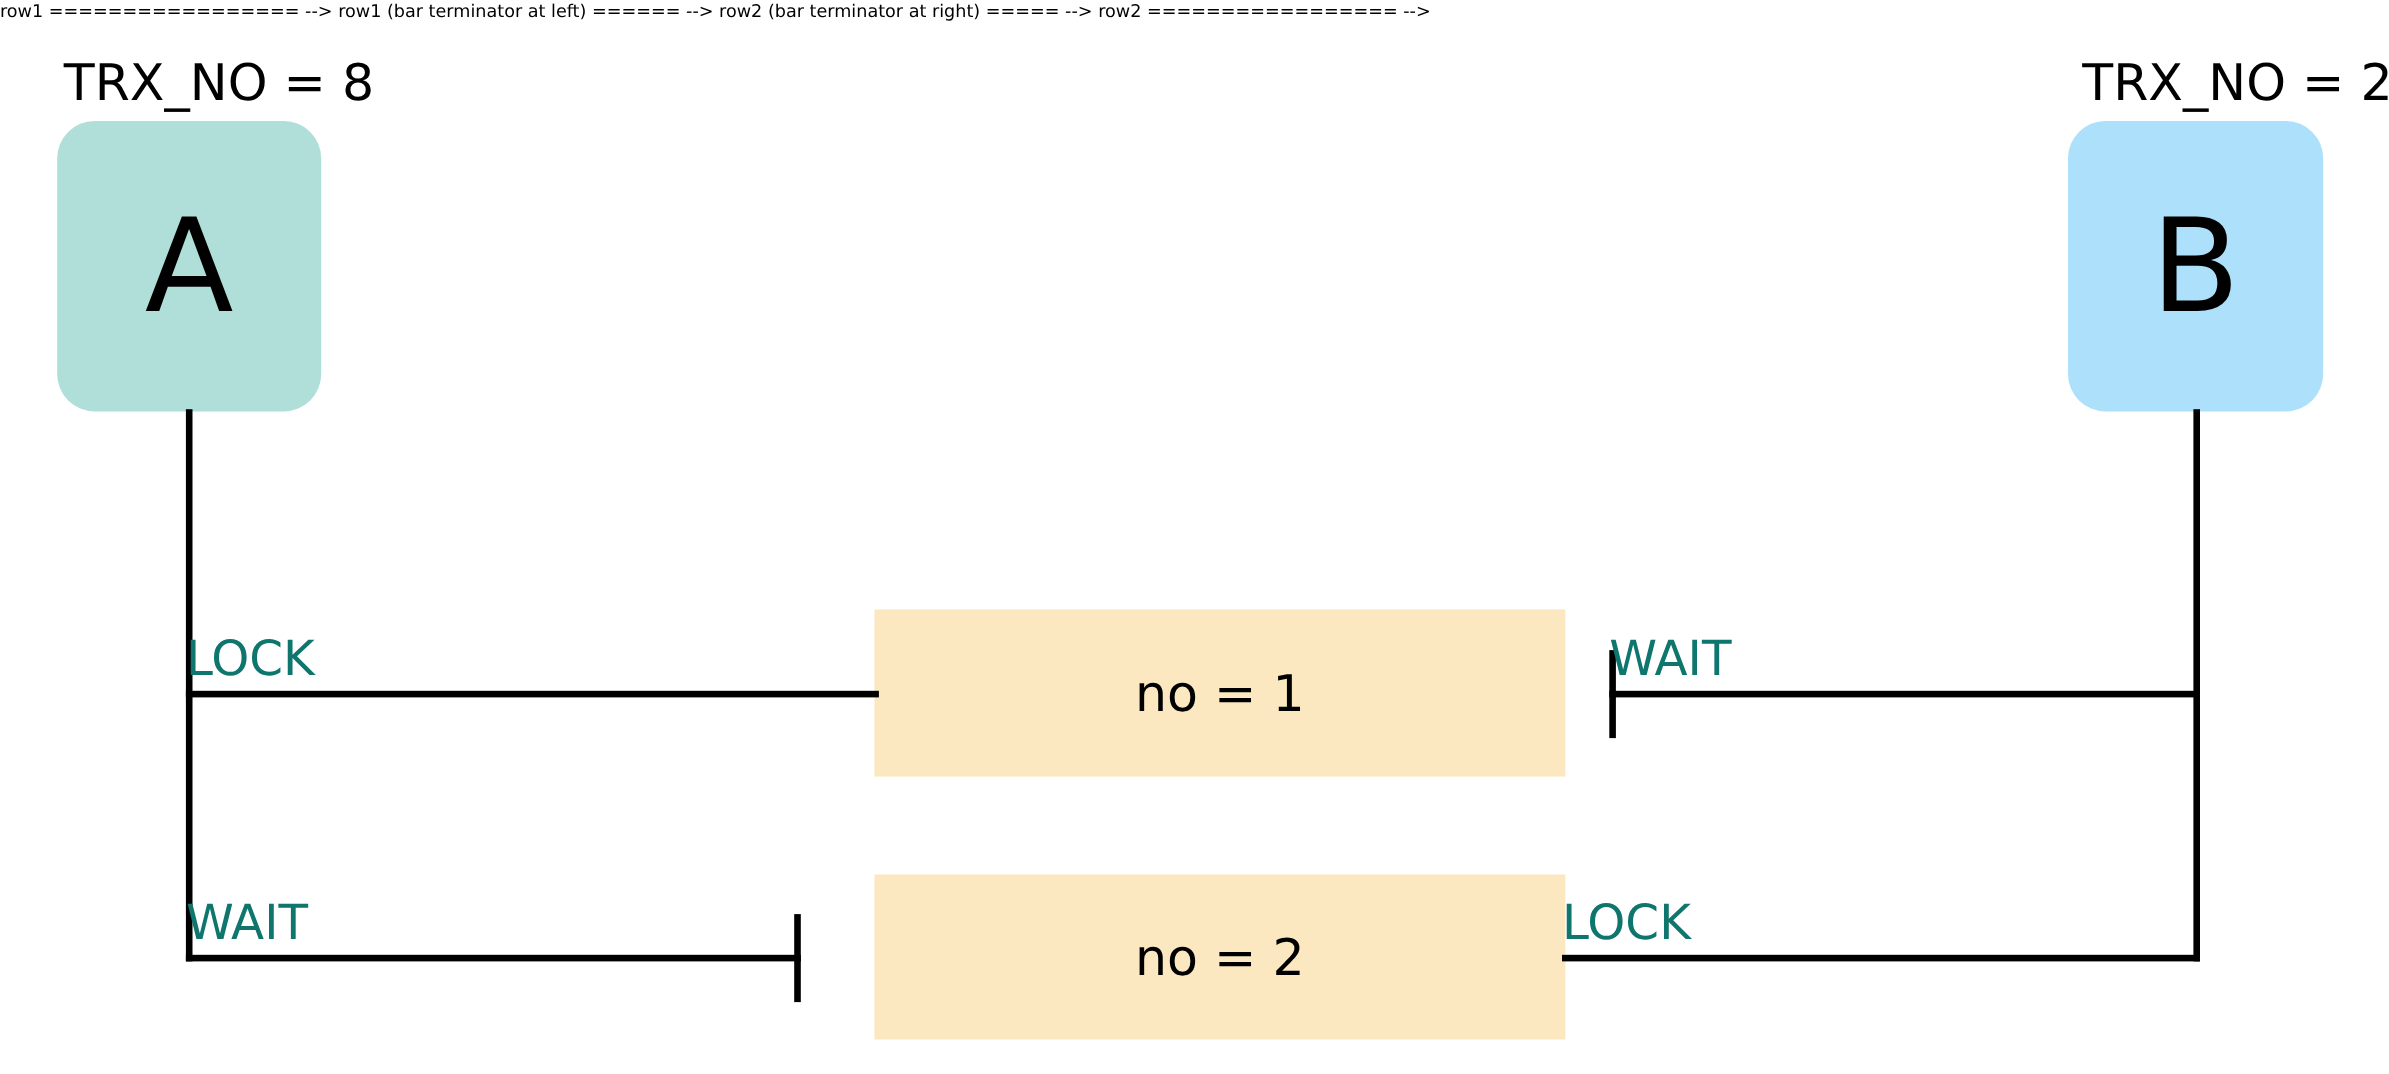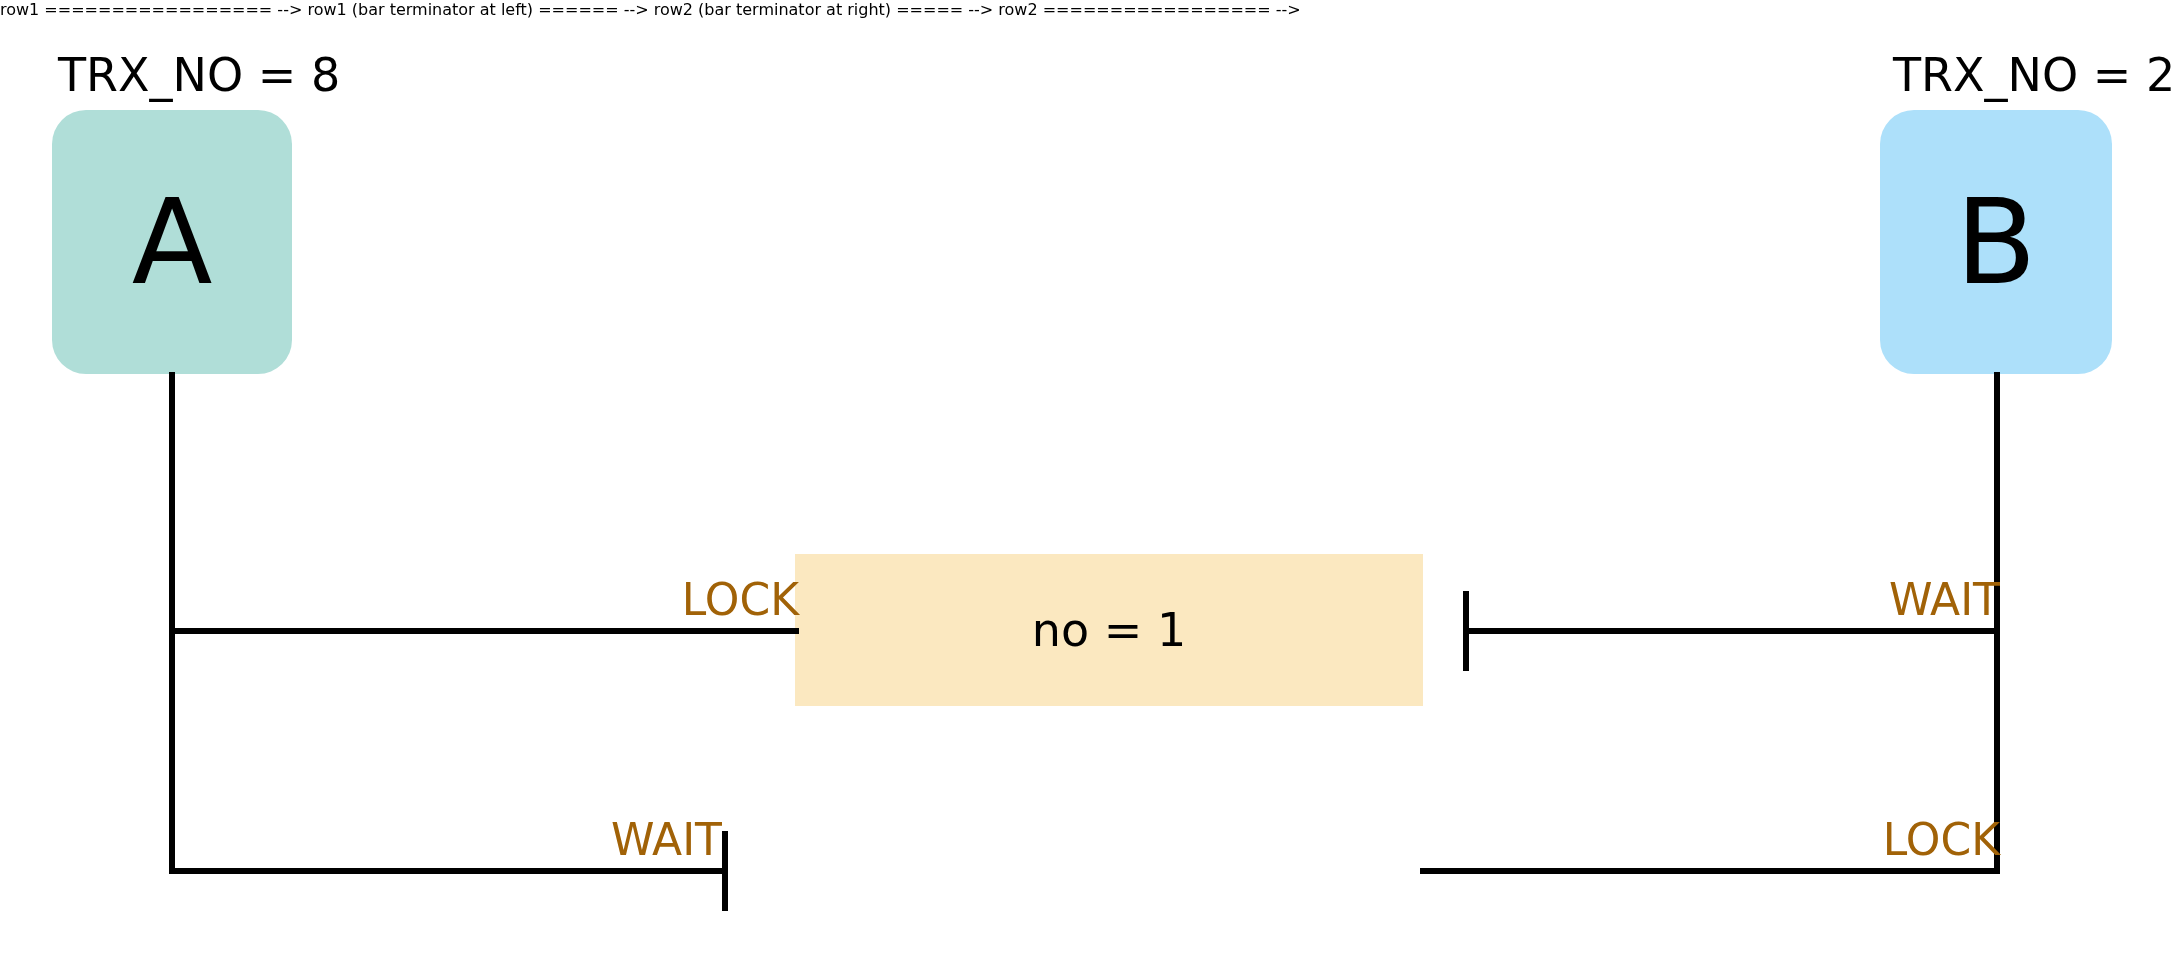--- a/index.html
+++ b/index.html
@@ -67,24 +67,24 @@
     height: 6px;
   }
   .stopbar {
     position: absolute;
     background: #000000;
     width: 6px;
   }
   .edge-label {
     position: absolute;
     font-size: 44px;
-    color: #a16207;
+    color: #0f766e;
     white-space: nowrap;
     line-height: 1;
-    text-align: right;
+    text-align: left;
   }
 </style>
 </head>
 <body>
 
 <div id="stage">
 
   
   <div class="trx-caption" style="left:58px; top:52px;">TRX_NO = 8</div>
 
@@ -103,20 +103,23 @@
   </div>
 
   
   <div class="vline" style="left:1994px; top:372px; height:502px;"></div>
 
   
   <div class="resource-box" style="left:795px; top:554px; width:628px; height:152px; background:#fbe8c0;align-items:center;">
     <span class="resource-label">no = 1</span>
   </div>
 
+  <div class="resource-box" style="left:795px; top:795px; width:628px; height:150px; background:#fbe8c0;">
+    <span class="resource-label">no = 2</span>
+  </div>
 
    row1 ================= --&gt;
   <div class="hline" style="left:169px; top:628px; width:630px;"></div>
   <div class="edge-label" style="left:169px; top:578px; width:630px;">LOCK</div>
 
    row1 (bar terminator at left) ====== --&gt;
   <div class="hline" style="left:1463px; top:628px; width:537px;"></div>
   <div class="stopbar" style="left:1463px; top:591px; height:80px;"></div>
   <div class="edge-label" style="left:1463px; top:578px; width:537px;">WAIT</div>
 

